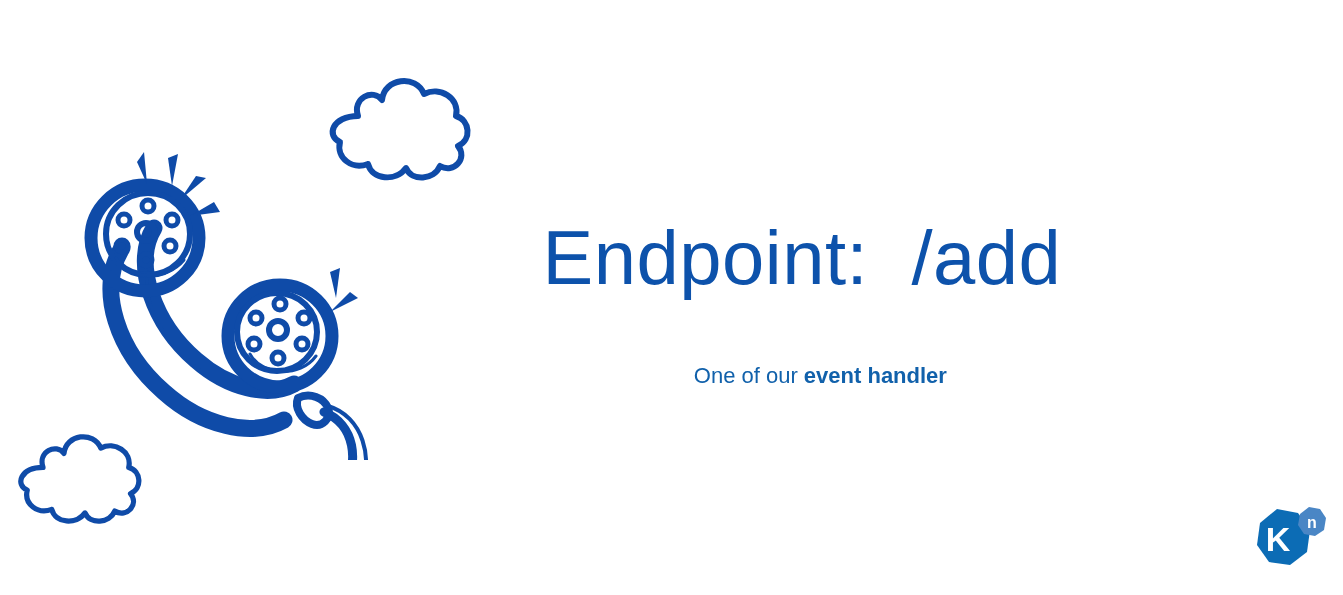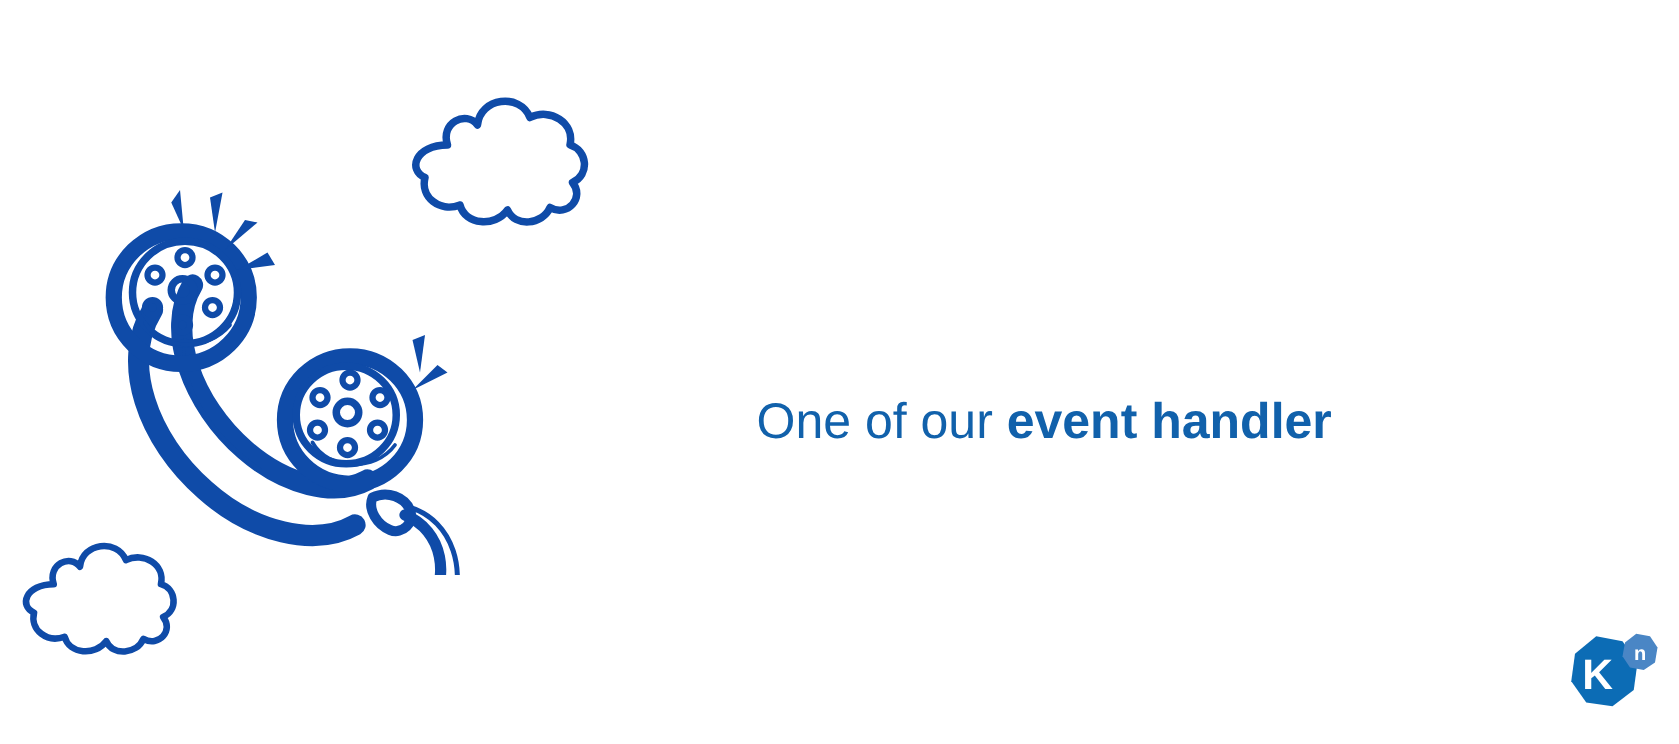--- a/index.html
+++ b/index.html
@@ -57,21 +57,21 @@
     font-weight: 300;
     font-size: 76px;
     line-height: 1.06;
     letter-spacing: 0.5px;
     color: #0d52ab;
     white-space: pre;
     margin: 0;
   }
   .subtitle-line {
     font-family: "Liberation Sans", sans-serif;
-    font-size: 40px;
+    font-size: 22px;
     line-height: 1.55;
     color: #1161ab;
     margin: 0;
     white-space: pre;
   }
   .subtitle-line.first {
     margin-top: 26px;
   }
   .subtitle-line .plain {
     font-weight: 400;
@@ -181,20 +181,21 @@
                  C 240 280, 232 268, 236 258 Z" stroke-width="8" fill="#ffffff"></path>
 
         <path d="M262 272 C 292 284, 300 322, 278 352" stroke-width="9"></path>
         <path d="M266 266 C 300 276, 314 318, 296 356" stroke-width="4"></path>
         <path d="M270 276 C 286 286, 292 304, 288 320" stroke-width="2" opacity="0.6"></path>
       </g>
     </svg>
   </div>
 
   <div class="text-block">
+    <h1 class="slide-title">Endpoint:  /add</h1>
 
     <p class="subtitle-line first">
       <span class="plain">One of our </span><span class="strong">event handler</span>
     </p>
 
   </div>
 
   <div class="logo">
     <svg viewBox="0 0 84 78" width="84" height="78" aria-hidden="true">
 

